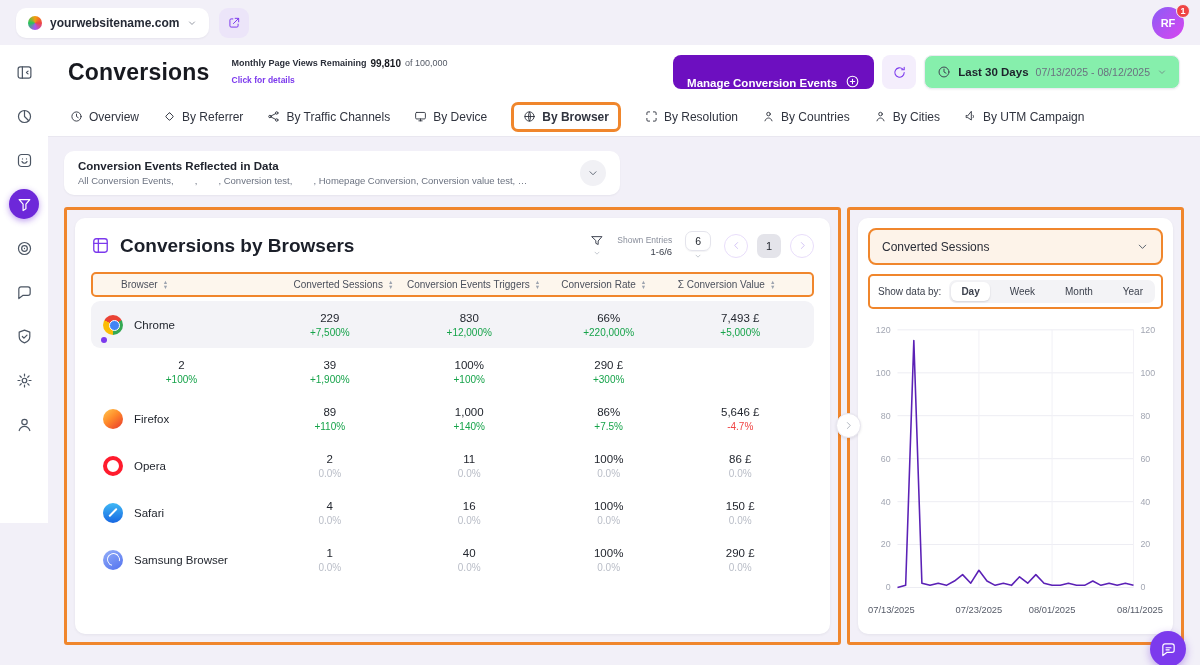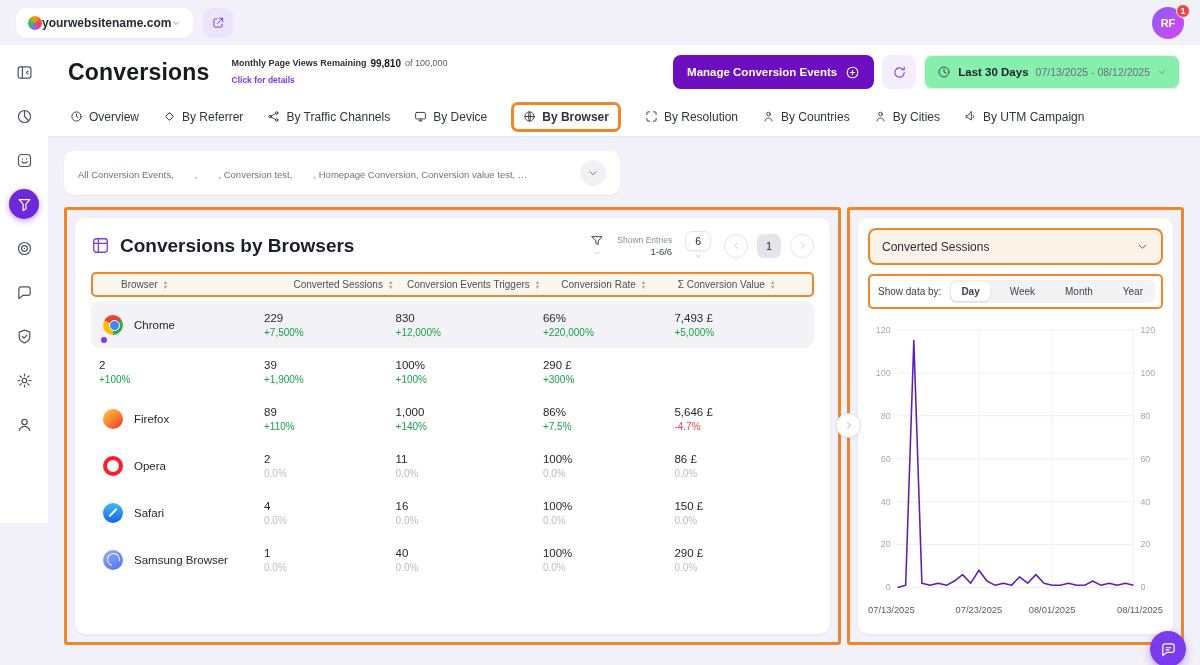--- a/index.html
+++ b/index.html
@@ -4,21 +4,21 @@
 <style>
 *{margin:0;padding:0;box-sizing:border-box}
 html,body{width:1200px;height:665px;overflow:hidden}
 body{font-family:"Liberation Sans",sans-serif;background:#f2f0f8;color:#1f2430;position:relative}
 button{font-family:inherit;border:none;background:none;cursor:pointer;color:inherit}
 .ic{display:inline-flex;width:14px;height:14px;flex:none}
 .ic svg{width:100%;height:100%}
 
 
 .topbar{height:45px;display:flex;align-items:center;gap:10px;padding:0 16px}
-.site-pill{background:#fff;border-radius:10px;height:30px;display:flex;align-items:center;padding:0 12px;font-size:12px;font-weight:bold;color:#262b36;box-shadow:0 1px 2px rgba(20,20,40,.05);cursor:pointer}
+.site-pill{background:#fff;border-radius:10px;height:30px;display:flex;align-items:center;gap:8px;padding:0 12px;font-size:12px;font-weight:bold;color:#262b36;box-shadow:0 1px 2px rgba(20,20,40,.05);cursor:pointer}
 .favicon{width:14px;height:14px;border-radius:50%;background:conic-gradient(#f59e0b,#ef4444,#a855f7,#22c55e,#f59e0b)}
 .site-pill .chev{width:10px;height:10px;color:#6b7280}
 .ext-btn{width:30px;height:30px;border-radius:9px;background:#ece5f9;color:#7c3aed;display:flex;align-items:center;justify-content:center}
 .spacer{flex:1}
 .avatar-wrap{position:relative;width:32px;height:32px;cursor:pointer}
 .avatar{width:32px;height:32px;border-radius:50%;background:linear-gradient(135deg,#8b5cf6,#d946ef);color:#fff;font-size:11px;font-weight:bold;display:flex;align-items:center;justify-content:center}
 .badge{position:absolute;top:-3px;right:-6px;min-width:14px;height:14px;border-radius:8px;background:#ef4444;color:#fff;font-size:9px;font-weight:bold;display:flex;align-items:center;justify-content:center;padding:0 3px;border:1.5px solid #f2f0f8}
 
 
 .app{display:flex;height:478px}
@@ -31,21 +31,21 @@
 
 .page-header{background:#fff;display:flex;align-items:center;padding:10px 20px 8px}
 .page-title{font-size:23px;font-weight:bold;color:#17191f;letter-spacing:.2px}
 .views{margin-left:22px}
 .views-line{display:flex;align-items:center;gap:4px}
 .views-label{font-size:9px;font-weight:bold;color:#2b2f3a}
 .views-value{font-size:10px;font-weight:bold;color:#17191f}
 .views-total{font-size:9px;color:#555b67}
 .views-link{font-size:8.5px;color:#7c3aed;font-weight:bold;display:inline-block;margin-top:2px;cursor:pointer}
 .header-actions{margin-left:auto;display:flex;align-items:center;gap:8px}
-.manage-btn{background:#6d0fc0;color:#fff;font-size:11.5px;font-weight:bold;height:34px;border-radius:8px;display:flex;align-items:center;gap:8px;padding:16px 14px}
+.manage-btn{background:#6d0fc0;color:#fff;font-size:11.5px;font-weight:bold;height:34px;border-radius:8px;display:flex;align-items:flex-end;gap:8px;padding:0 14px}
 .manage-btn .ic{width:15px;height:15px}
 .refresh-btn{width:34px;height:34px;border-radius:8px;background:#f4eefc;color:#7c3aed;display:flex;align-items:center;justify-content:center}
 .refresh-btn .ic{width:15px;height:15px}
 .period-pill{background:#86efac;border:1px solid #ecebf2;box-shadow:0 1px 2px rgba(20,20,40,.05);height:34px;border-radius:8px;display:flex;align-items:center;gap:7px;padding:0 12px;cursor:pointer}
 .period-pill .clock{color:#3f4452}
 .period-label{font-size:11.5px;font-weight:bold;color:#1d212b}
 .period-range{font-size:10.5px;color:#6b7280}
 .period-pill .chev{width:10px;height:10px;color:#6b7280}
 
 
@@ -86,21 +86,21 @@
 .tgrid{display:grid;grid-template-columns:165px 1fr 1.12fr 1fr 1fr;align-items:center}
 .thead{margin:2px 16px 4px;border:2px solid #f0862c;border-radius:5px;background:#fdf6ed;padding:5px 24px}
 .th{display:flex;align-items:center;justify-content:center;gap:5px;font-size:10px;color:#4a4f5b;cursor:pointer}
 .th.first{justify-content:flex-start;padding-left:4px}
 .sort{display:flex;flex-direction:column;line-height:4.5px;font-size:5.5px;color:#9ca3af}
 .tbody{margin:0 16px}
 .trow{padding:6px 8px;border-radius:9px;min-height:47px;cursor:pointer}
 .trow.hl{background:#f3f3f7}
 .td-browser{display:flex;align-items:center;gap:11px;padding-left:4px}
 .bname{font-size:11.5px;color:#23272f}
-.td-num{text-align:left}
+.td-num{text-align:center}
 .val{font-size:11.5px;color:#23272f}
 .delta{font-size:10px;margin-top:3px}
 .delta.up{color:#16a34a}
 .delta.down{color:#ef4444}
 .delta.flat{color:#b9bdc7}
 
 
 .bicon-wrap{position:relative;width:20px;height:20px;flex:none}
 .bicon{width:20px;height:20px;border-radius:50%;position:absolute;inset:0}
 .bicon.chrome{background:conic-gradient(from -60deg,#ea4335 0 120deg,#34a853 0 240deg,#fbbc05 0 360deg)}
@@ -366,20 +366,21 @@
               <path d="M16.5 9.5c1.6 1.3 1.6 3.7 0 5"></path>
             </svg>
           </span>
           <span>By UTM Campaign</span>
         </div>
       </div>
 
     <div class="content">
       <div class="events-card">
         <div>
+          <div class="ev-title">Conversion Events Reflected in Data</div>
           <div class="ev-list">All Conversion Events,        ,        , Conversion test,        , Homepage Conversion, Conversion value test, no_Note_conver...</div>
         </div>
         <button class="ev-chev">
           <span class="ic">
               <svg viewBox="0 0 24 24" fill="none" stroke="currentColor" stroke-width="1.7" stroke-linecap="round" stroke-linejoin="round">
                 <path d="M6 9.5l6 6 6-6"></path>
               </svg>
             </span>
         </button>
       </div>

